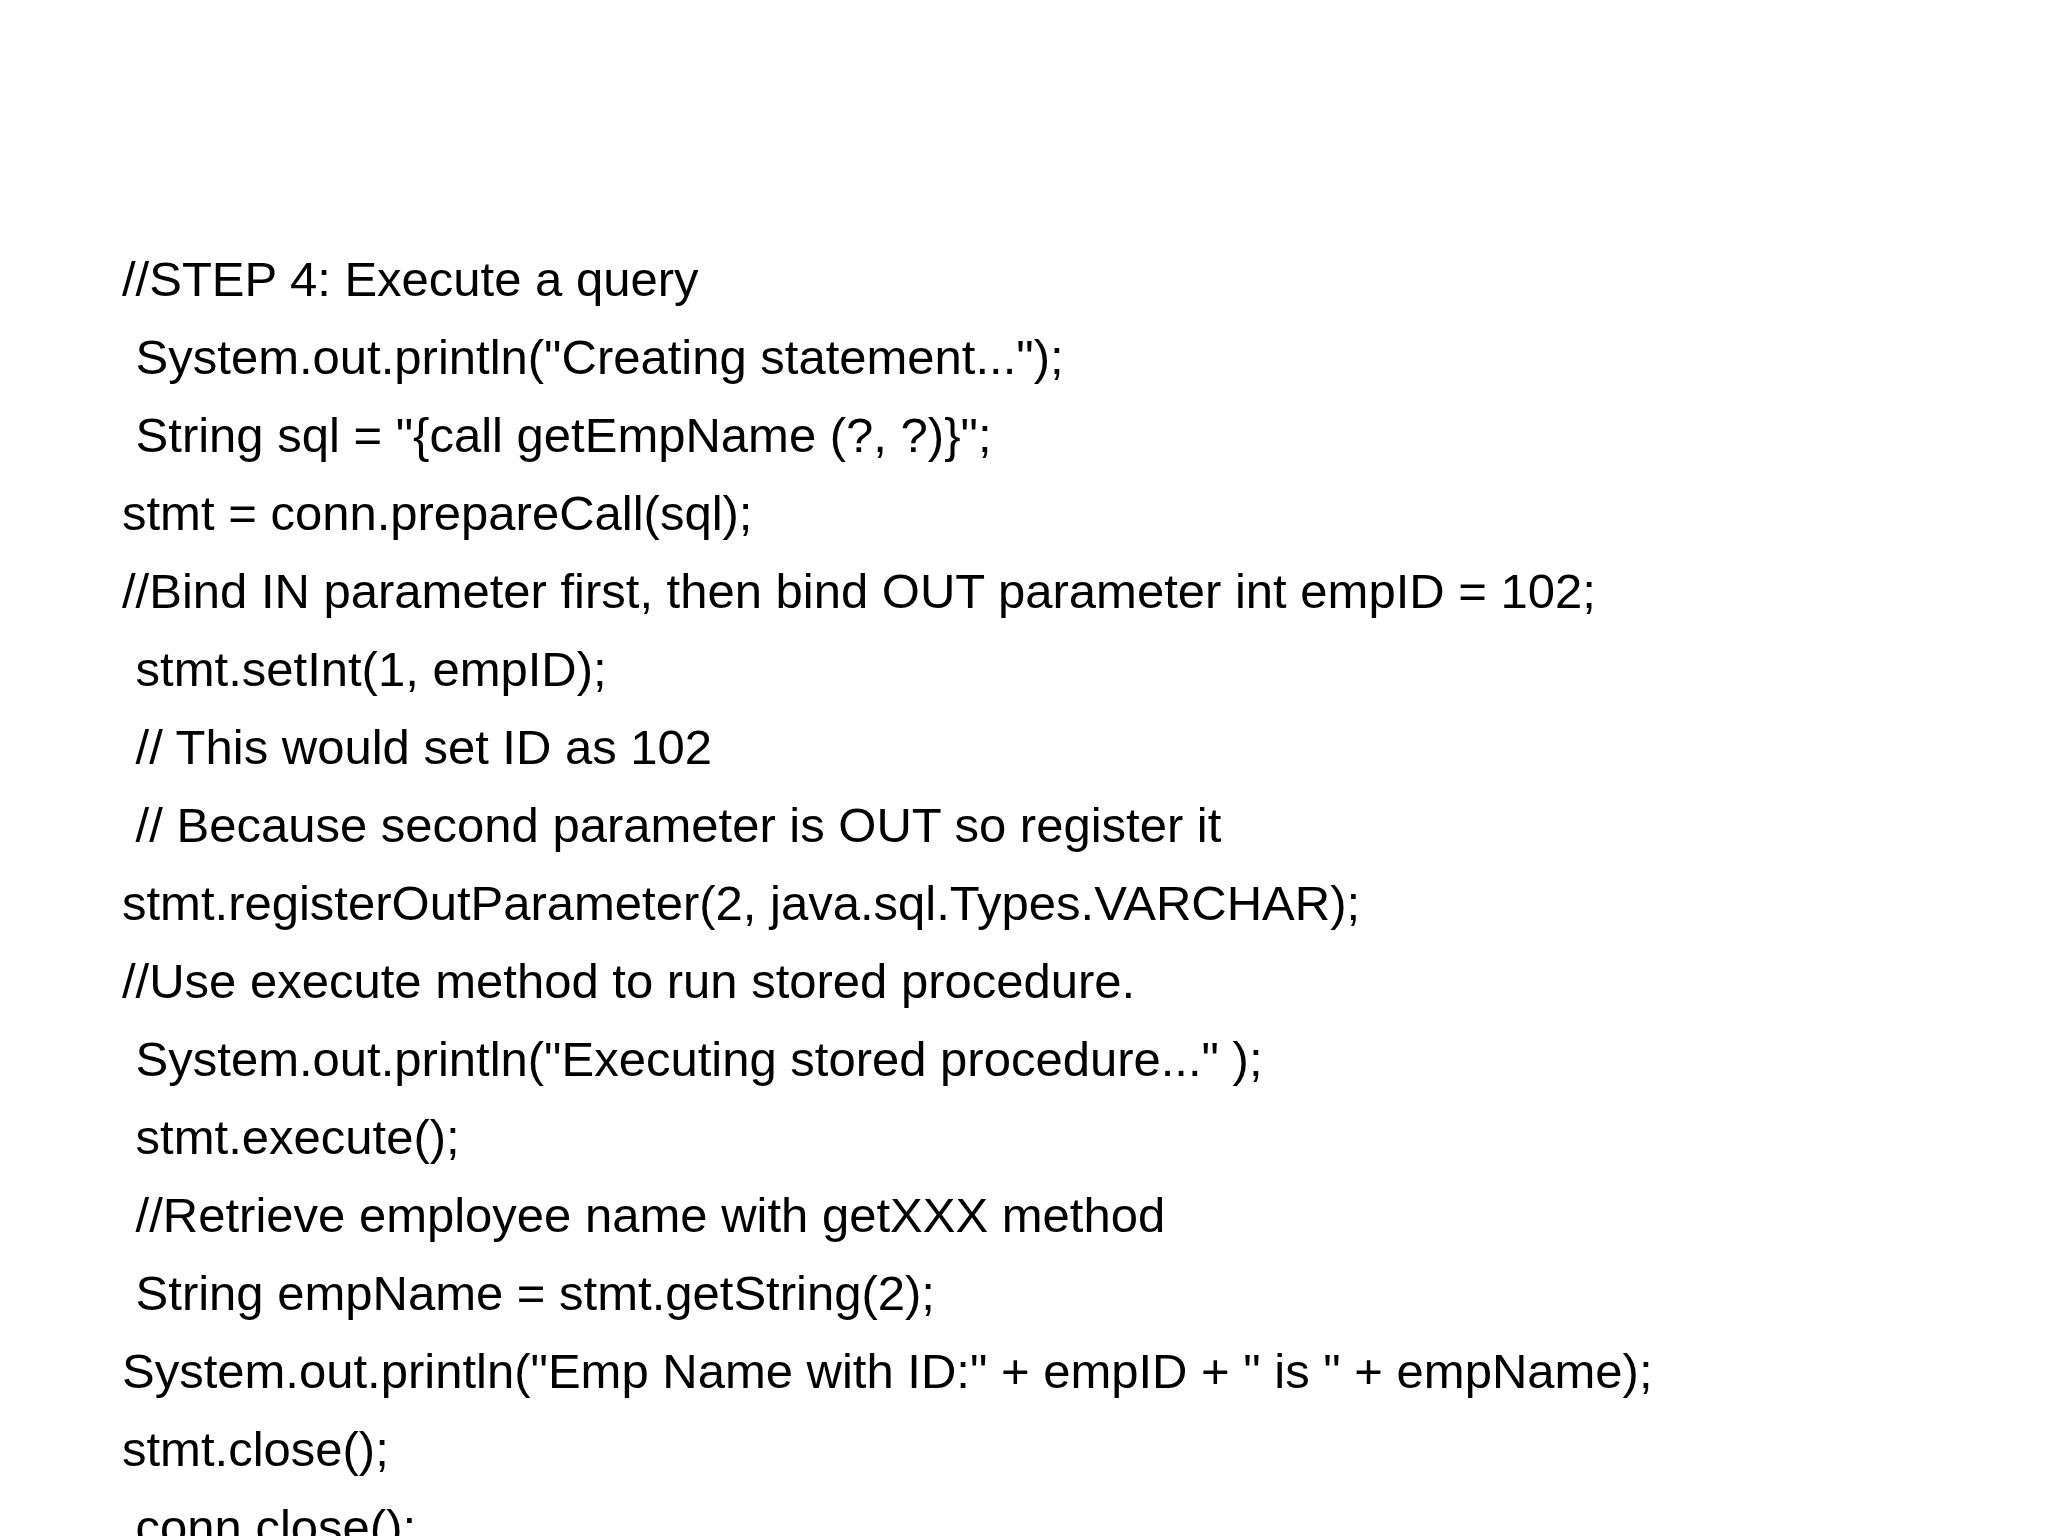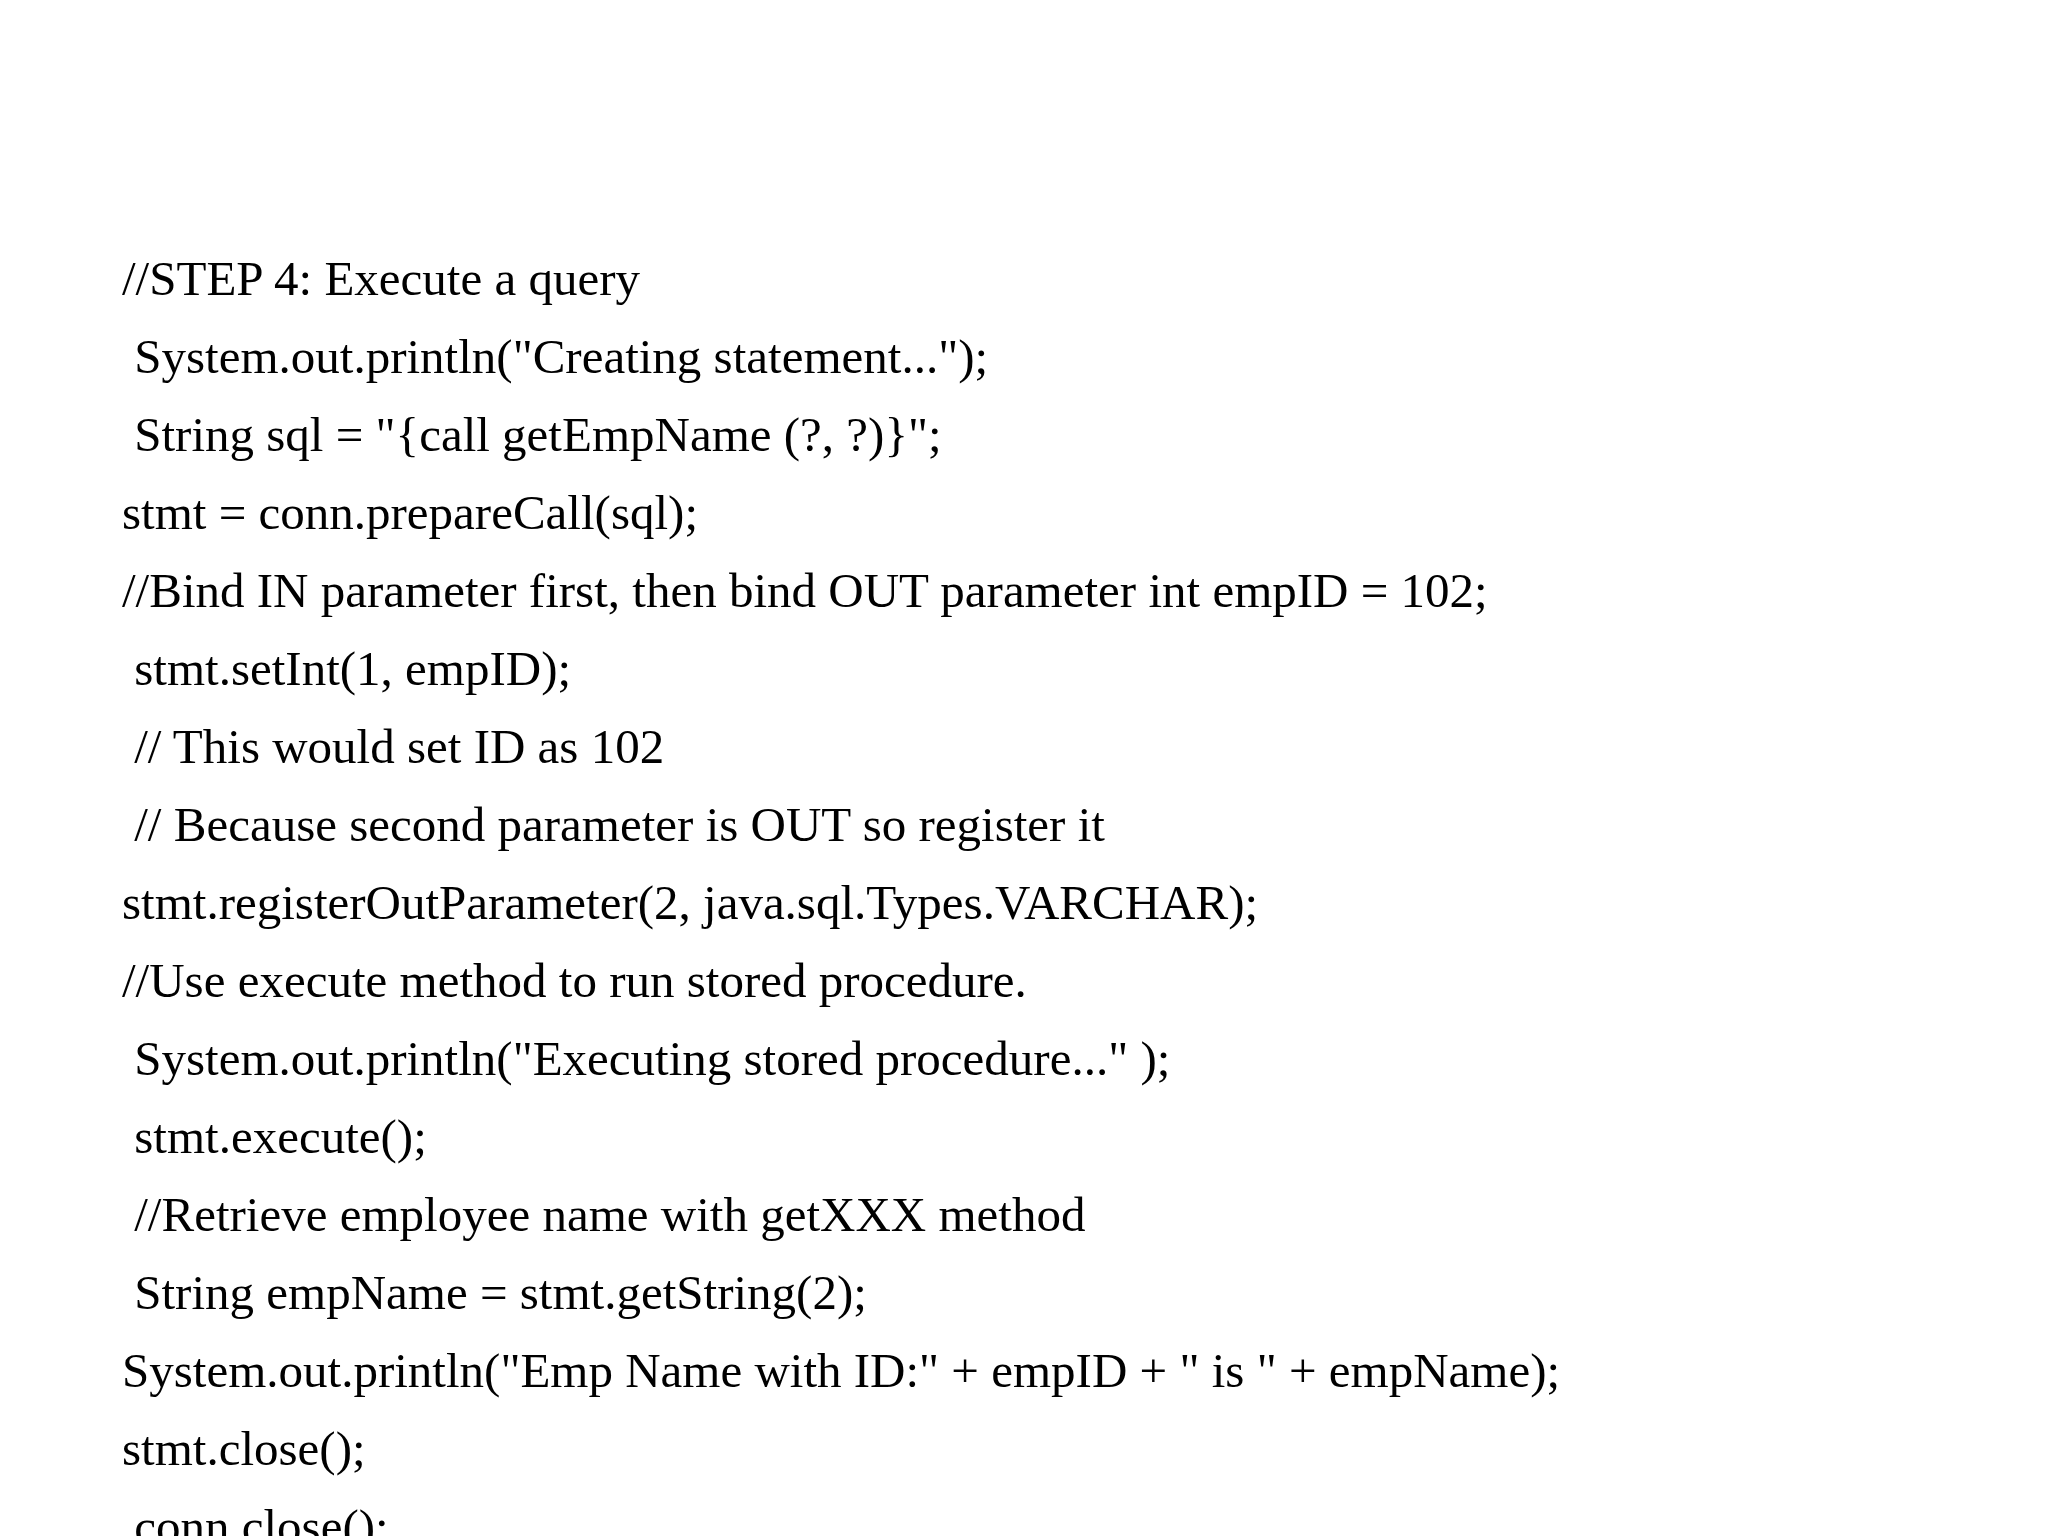--- a/index.html
+++ b/index.html
@@ -11,21 +11,20 @@
     width: 2048px;
     height: 1536px;
     overflow: hidden;
     font-family: "Liberation Sans", sans-serif;
   }
   .page {
     position: relative;
     width: 2048px;
     height: 1536px;
     background: #ffffff;
-    font-family: Liberation Serif, serif;
   }
   .code-block {
     position: absolute;
     top: 6px;
     left: 122px;
     right: 0;
     color: #000000;
     font-size: 49px;
     line-height: 78px;
     font-weight: 400;

